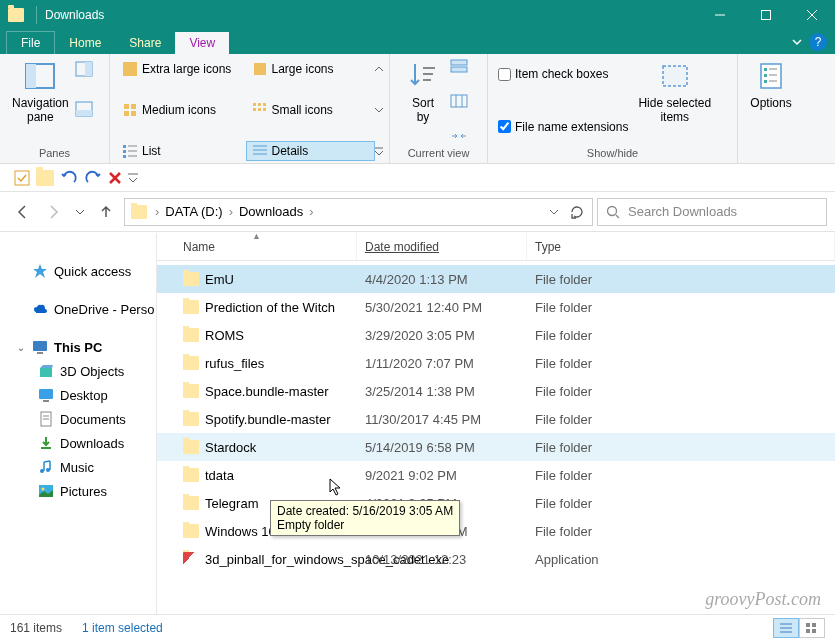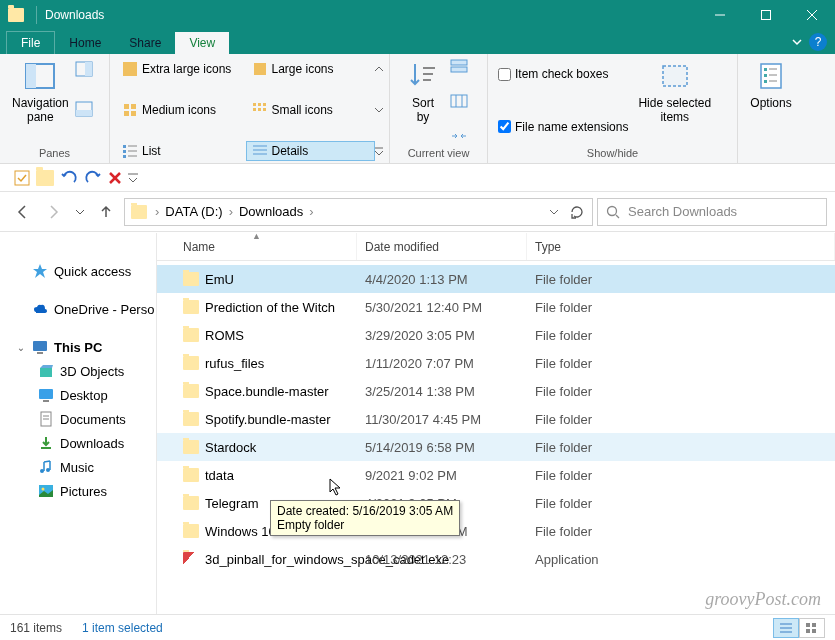--- a/index.html
+++ b/index.html
@@ -7,22 +7,22 @@
 .window { width:835px; height:640px; background:#fff; display:flex; flex-direction:column; box-shadow:0 0 4px rgba(0,0,0,.3); }
 .titlebar { height:30px; background:#0f8a7e; color:#fff; display:flex; align-items:center; font-size:12px; }
 .titlebar .folder-ic { width:16px; height:14px; margin:0 8px; background:#ffe8a6; border-radius:1px; position:relative; }
 .titlebar .folder-ic::before { content:''; position:absolute; top:-3px; left:0; width:6px; height:3px; background:#ffe8a6; border-radius:1px 1px 0 0; }
 .titlebar .divider { width:1px; height:18px; background:rgba(255,255,255,.3); margin:0 4px; }
 .titlebar .title { flex:1; padding-left:4px; }
 .win-controls { display:flex; }
 .win-btn { width:46px; height:30px; display:flex; align-items:center; justify-content:center; color:#fff; }
 .tabs { height:24px; background:#0f8a7e; display:flex; align-items:flex-end; padding-left:6px; }
 .tab-file { background:#0f8a7e; color:#fff; padding:4px 14px; font-size:12px; border:1px solid rgba(255,255,255,.3); border-bottom:none; }
-.tab { padding:4px 14px; font-size:12px; color:#0f172a; }
-.tab.active { background:#f5f6f7; color:#15803d; }
+.tab { padding:4px 14px; font-size:12px; color:#fef9c3; }
+.tab.active { background:#f5f6f7; color:#a21caf; }
 .tabs .spacer { flex:1; }
 .help { width:18px; height:18px; border-radius:50%; background:#0c7fcf; color:#fff; display:flex; align-items:center; justify-content:center; font-size:12px; margin:0 8px 3px 0; }
 .ribbon { height:110px; background:#f5f6f7; border-bottom:1px solid #ddd; display:flex; font-size:12px; }
 .rgroup { border-right:1px solid #ddd; display:flex; flex-direction:column; padding:2px 6px 0; }
 .rgroup .body { flex:1; display:flex; }
 .rgroup .label { text-align:center; font-size:11px; color:#555; padding:2px 0 4px; }
 .big-btn { display:flex; flex-direction:column; align-items:center; justify-content:flex-start; padding:4px 6px; min-width:54px; text-align:center; }
 .big-btn .ic { width:32px; height:32px; margin-bottom:4px; }
 .sm-list { display:flex; flex-direction:column; justify-content:space-around;gap:16px; }
 .sm-item { display:flex; align-items:center; padding:2px 6px; white-space:nowrap; gap:4px; }
@@ -43,21 +43,21 @@
 .content { flex:1; display:flex; overflow:hidden; border-top:1px solid #fff; }
 .tree { width:157px; border-right:1px solid #e8e8e8; padding:26px 0 0 16px; font-size:13px; overflow:hidden; position:relative; }
 .tree-item { display:flex; align-items:center; padding:4px 0; gap:6px; }
 .tree-item .ic { width:16px; height:16px; flex:none; }
 .tree-sub { padding-left:22px; }
 .tree-caret { width:10px; display:inline-block; color:#666; font-size:10px; text-align:center; }
 .files { flex:1; display:flex; flex-direction:column; position:relative; }
 .cols { height:28px; display:flex; border-bottom:1px solid #e8e8e8; font-size:12px; color:#444; }
 .col { padding:6px 8px; border-right:1px solid #f2f2f2; position:relative; display:flex; align-items:center; }
 .col.name { width:200px; padding-left:26px; }
-.col.date { width:170px; }
+.col.date { width:170px;text-decoration:underline; }
 .col.type { flex:1; }
 .sort-ind { position:absolute; top:-2px; left:50%; transform:translateX(-50%); color:#888; font-size:9px; }
 .rows { flex:1; overflow-y:auto; overflow-x:auto; font-size:13px; padding-top:4px; }
 .row { display:flex; align-items:center; height:28px; }
 .row.selected { background:#cce8f7; }
 .row.hover { background:#e5f3fb; }
 .cell { padding:0 8px; white-space:nowrap; }
 .cell.name { width:200px; padding-left:26px; display:flex; align-items:center; gap:6px; }
 .cell.date { width:170px; color:#555; }
 .cell.type { flex:1; color:#555; }

